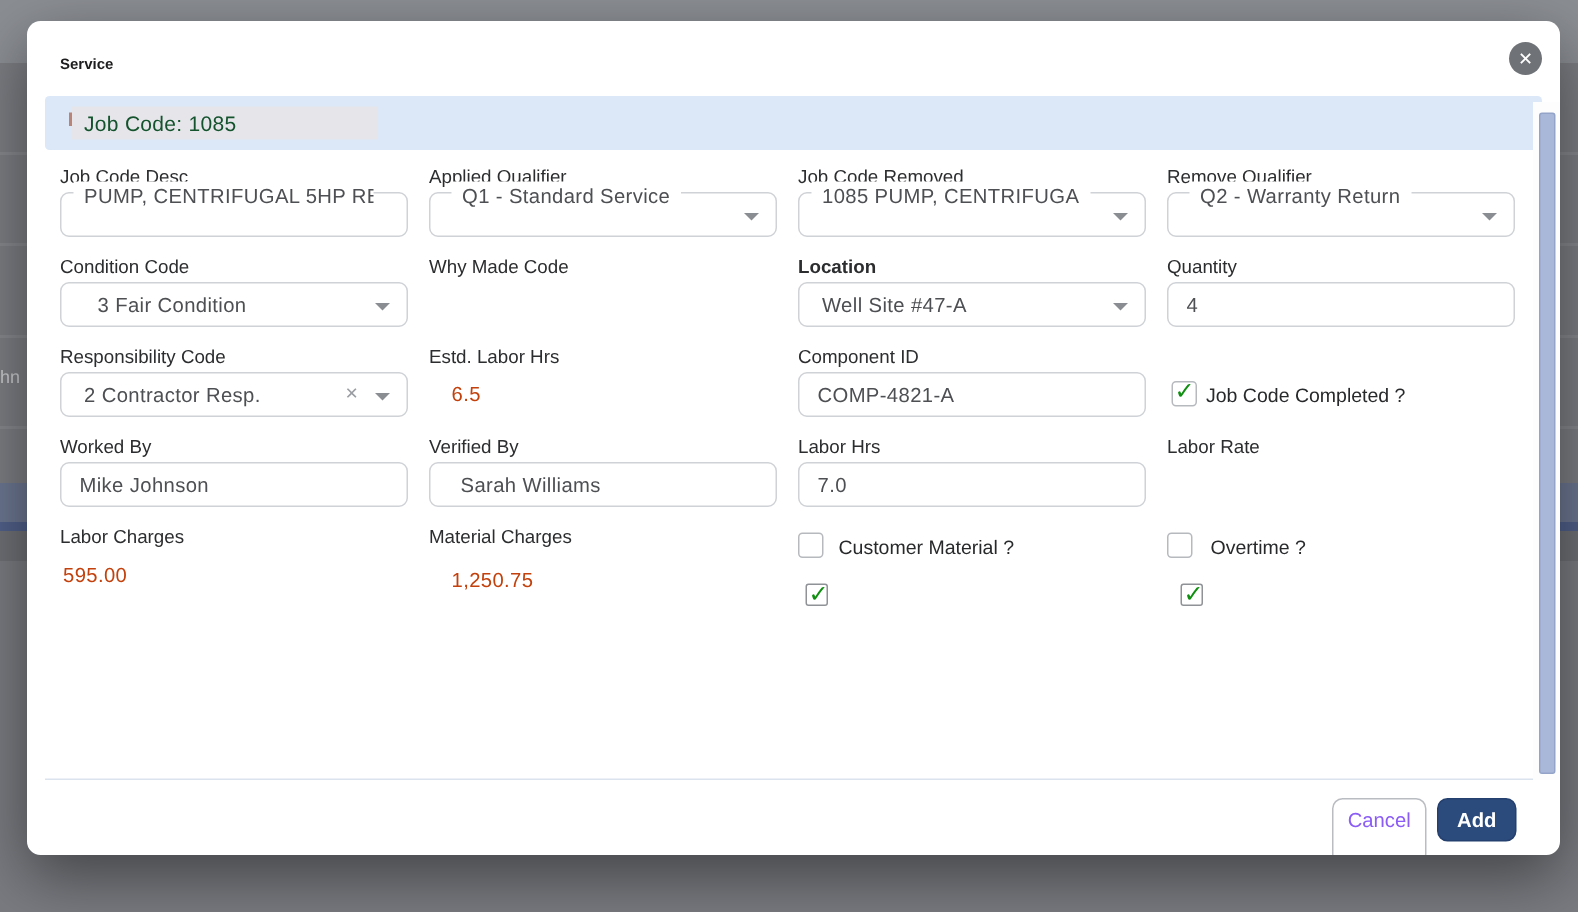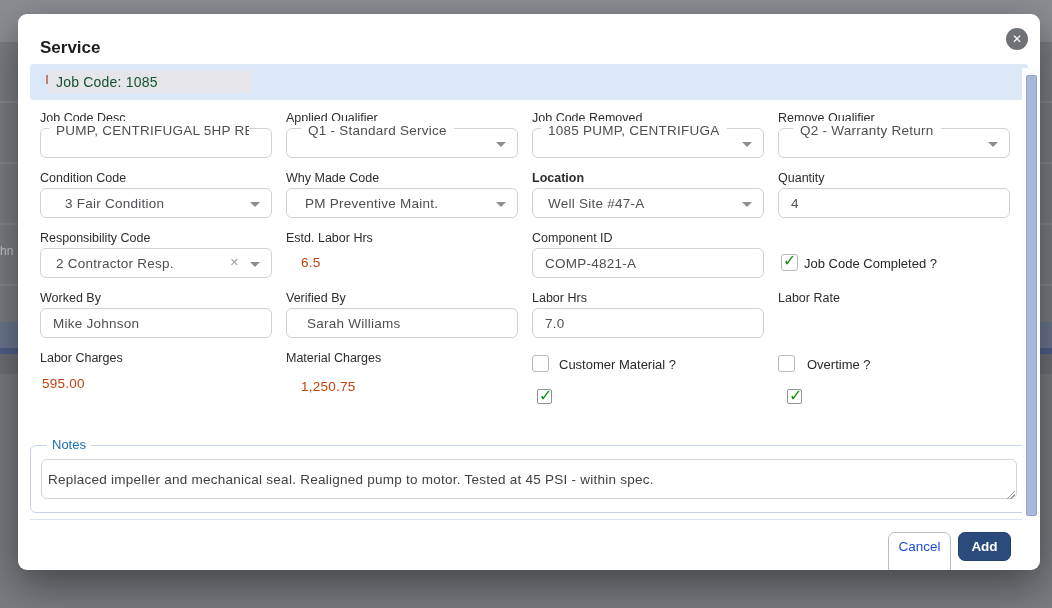--- a/index.html
+++ b/index.html
@@ -15,21 +15,21 @@
   .bd-row-navy    { position:absolute; left:0; top:348px; width:100%; height:6px; background:#51608a; }
   .bd-row-dark    { position:absolute; left:0; top:354px; width:100%; height:20px; background:#6e7075; }
   .bd-fragment    { position:absolute; left:-6px; top:244px; color:#c8c9cc; font-size:12px; width:24px;
                     overflow:hidden; white-space:nowrap; }
 
   
   .modal { position:absolute; left:18px; top:14px; width:1022px; height:556px;
     background:#ffffff; border-radius:9px; box-shadow:0 14px 42px rgba(0,0,0,.45);
     overflow:hidden; }
 
-  .modal-title { position:absolute; left:22px; top:24px; font-size:17px; font-weight:bold; color:#1d1d1f; }
+  .modal-title { position:absolute; left:22px; top:24px; font-size:10px; font-weight:bold; color:#1d1d1f; }
 
   .close-btn { position:absolute; left:988px; top:14px; width:22px; height:22px; border-radius:50%;
     background:#6f7277; color:#ffffff; font-size:12px; line-height:22px; text-align:center; cursor:pointer; }
 
   .header-bar { position:absolute; left:12px; top:50px; width:998px; height:36px;
     background:#dce8f7; border-radius:3px; }
   .header-hl  { position:absolute; left:18px; top:7px; width:204px; height:22px; background:#e6e6ea; }
   .header-txt { position:absolute; left:26px; top:10px; font-size:14px; color:#14532d; letter-spacing:.2px; }
   .header-cursor { position:absolute; left:16px; top:11px; width:2px; height:9px; background:#b06a55; opacity:.8; }
 
@@ -69,21 +69,21 @@
         font-family:inherit; font-size:13.5px; color:#3f4144; letter-spacing:.25px;
         padding:12px 14px 0 6px; overflow:hidden; background:#fff; }
   .resize-grip { position:absolute; right:12px; top:44px; width:9px; height:9px;
         background:linear-gradient(135deg, transparent 0 50%, #9aa0a8 50% 57%, transparent 57% 72%, #9aa0a8 72% 79%, transparent 79%); }
 
   .divider { position:absolute; left:12px; top:505px; width:998px; height:1px; background:#dbe3ef; }
 
   
   .btn-cancel { position:absolute; left:870px; top:518px; width:63px; height:44px;
         background:#fff; border:1px solid #b9bcc1; border-radius:7px;
-        font-size:13.5px; color:#1d4ed8; text-align:center; line-height:27px; cursor:pointer; }
+        font-size:13.5px; color:#8b5cf6; text-align:center; line-height:27px; cursor:pointer; }
   .btn-add { position:absolute; left:940px; top:518px; width:53px; height:29px;
         background:#2c4b7d; border:1px solid #24406e; border-radius:7px;
         font-size:13.5px; font-weight:bold; color:#ffffff; text-align:center; line-height:27px; cursor:pointer; }
 
   
   .scroll-track { position:absolute; left:1004px; top:54px; width:18px; height:452px; background:#fdfdfe; }
   .scroll-thumb { position:absolute; left:1008px; top:61px; width:11px; height:441px;
         background:#a9b7d9; border:1px solid #94a4c9; border-radius:2px; }
 </style>
 </head>
@@ -132,24 +132,20 @@
     <span class="caret"></span>
   </div>
 
   <div class="flabel" style="left:22px; top:157px;">Condition Code</div>
   <div class="fbox" style="left:22px; top:174px;">
     <span class="val-center" style="left:24px;">3 Fair Condition</span>
     <span class="caret"></span>
   </div>
 
   <div class="flabel" style="left:268px; top:157px;">Why Made Code</div>
-  <div class="fbox" style="left:268px; top:174px;">
-    <span class="val-center" style="left:18px;">PM Preventive Maint.</span>
-    <span class="caret"></span>
-  </div>
 
   <div class="flabel" style="left:514px; top:157px;font-weight:bold;">Location</div>
   <div class="fbox" style="left:514px; top:174px;">
     <span class="val-center">Well Site #47-A</span>
     <span class="caret"></span>
   </div>
 
   <div class="flabel" style="left:760px; top:157px;">Quantity</div>
   <div class="fbox" style="left:760px; top:174px;">
     <input type="text" value="4" style="">
@@ -203,25 +199,20 @@
   <div class="cb small" style="left:519px; top:375px;">
     <span class="tick">✓</span>
   </div>
 
   <div class="cb" style="left:760px; top:341px;"></div>
   <div class="cb-label" style="left:789px; top:343px;">Overtime ?</div>
   <div class="cb small" style="left:769px; top:375px;">
     <span class="tick">✓</span>
   </div>
 
-  <div class="notes-set">
-    <span class="notes-legend">Notes</span>
-    <textarea class="notes-area" style="">Replaced impeller and mechanical seal. Realigned pump to motor. Tested at 45 PSI - within spec.</textarea>
-    <div class="resize-grip"></div>
-  </div>
 
   <div class="divider"></div>
 
   <div class="btn-cancel">Cancel</div>
   <div class="btn-add">Add</div>
 
   <div class="scroll-track"></div>
   <div class="scroll-thumb"></div>
 </div>
 

